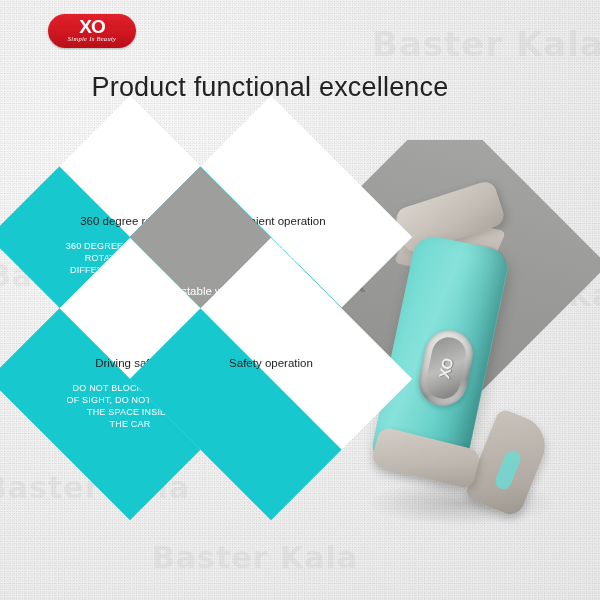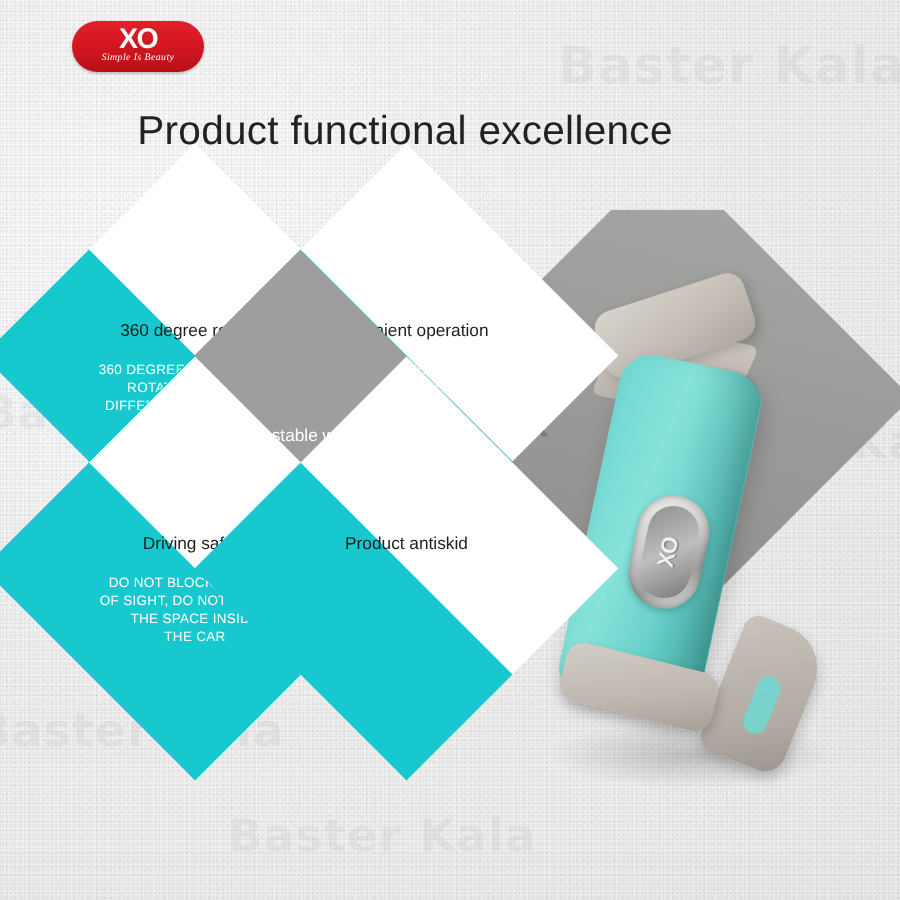--- a/index.html
+++ b/index.html
@@ -243,18 +243,18 @@
         <div class="sub">DO NOT BLOCK THE LINE<br>OF SIGHT, DO NOT OCCUPY<br>THE SPACE INSIDE<br>THE CAR</div>
       </div>
     </div>
 
     <div class="cell" style="left:171px;top:279px;">
       <div class="dia">
         <div class="top"></div>
         <div class="bot"></div>
       </div>
       <div class="txt">
-        <div class="head">Product antiskid</div>
+        <div class="head">Safety operation</div>
       </div>
     </div>
 
   </div>
 </div>
 
 </body></html>

